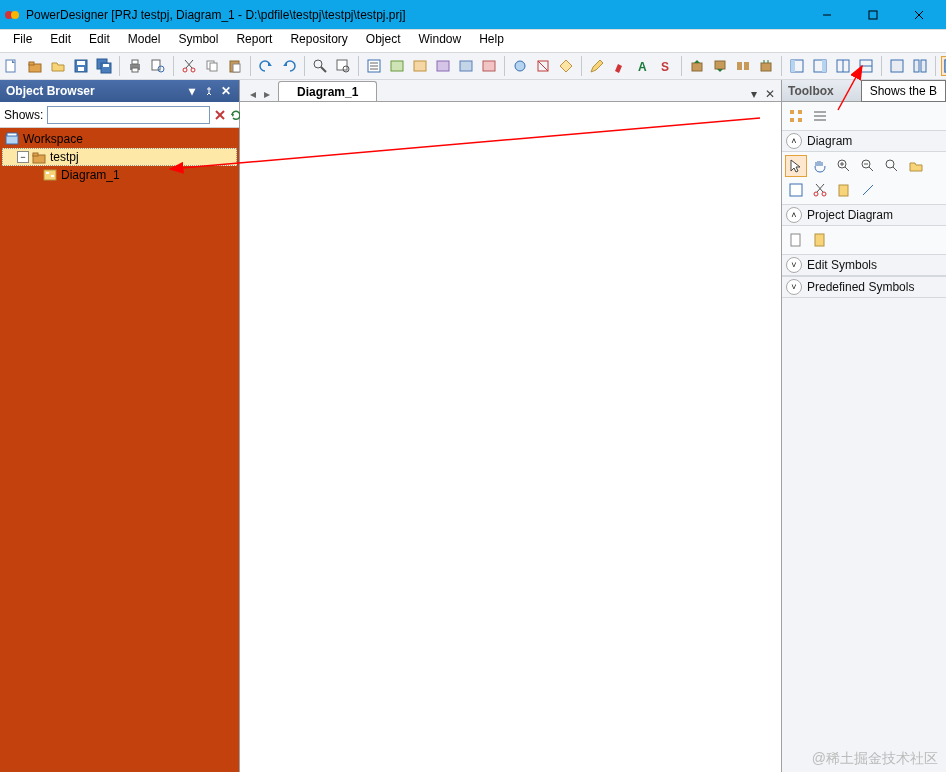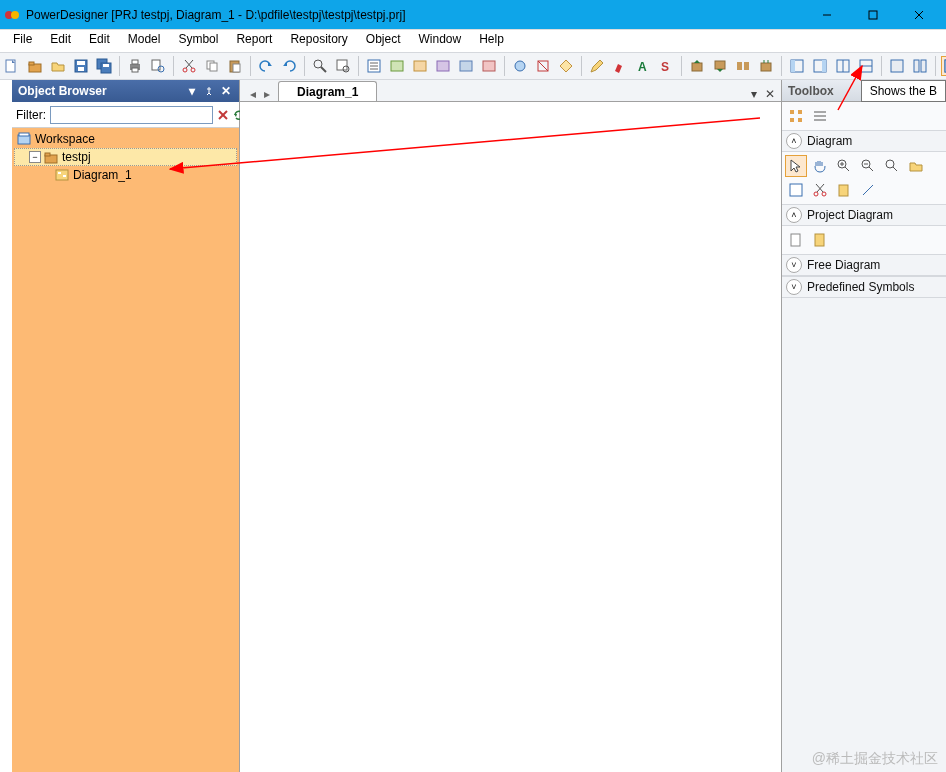--- a/index.html
+++ b/index.html
@@ -19,29 +19,29 @@
 
 .toolbar { height: 28px; display: flex; align-items: center; padding: 0 2px; background: #f2f4f7; border-top: 1px solid #d5d8dd; border-bottom: 1px solid #d5d8dd; gap: 3px; }
 .toolbar .tb-btn { width: 20px; height: 20px; display: flex; align-items: center; justify-content: center; cursor: pointer; border: 1px solid transparent; flex-shrink: 0; }
 .toolbar .tb-btn.highlighted { background: #fde8cf; border: 1px solid #e5a13a; }
 .toolbar .tb-sep { width: 1px; height: 20px; background: #c5c8cd; margin: 0 2px; flex-shrink: 0; }
 
 
 .main { display: flex; height: calc(100% - 80px); }
 
 
-.panel { width: 240px; border-right: 1px solid #a0a0a0; display: flex; flex-direction: column; padding-left: 12px; }
+.panel { width: 240px; border-right: 1px solid #a0a0a0; display: flex; flex-direction: column; }
 .panel-header { height: 22px; background: linear-gradient(#4a6ea9, #385a92); color: #fff; display: flex; align-items: center; padding: 0 6px; font-weight: bold; }
 .panel-header .spacer { flex: 1; }
 .panel-header .phbtn { width: 14px; height: 14px; margin-left: 3px; cursor: pointer; display: flex; align-items: center; justify-content: center; color: #fff; }
 .filter-row { height: 26px; display: flex; align-items: center; padding: 3px 4px; gap: 4px; border-bottom: 1px solid #d0d0d0; }
 .filter-row label { color: #000; }
 .filter-row input { flex: 1; height: 18px; border: 1px solid #7a9abf; padding: 0 3px; }
 .filter-row .fbtn { width: 18px; height: 18px; cursor: pointer; display: flex; align-items: center; justify-content: center; }
-.tree { flex: 1; padding: 2px; overflow: auto; background: #fdba74; }
+.tree { flex: 1; padding: 2px; overflow: auto; background: #c2410c; }
 .tree-node { display: flex; align-items: center; height: 18px; padding-left: 2px; cursor: pointer; white-space: nowrap; }
 .tree-node.selected { background: #fde8a8; border: 1px dotted #999; }
 .tree-node .expander { width: 12px; height: 12px; border: 1px solid #888; display: flex; align-items: center; justify-content: center; font-size: 9px; line-height: 1; margin-right: 2px; background: #fff; }
 .tree-node .node-icon { width: 16px; height: 14px; margin-right: 3px; display: flex; align-items: center; justify-content: center; }
 .tree-node.level1 { padding-left: 14px; }
 .tree-node.level2 { padding-left: 40px; }
 
 
 .diagram-area { flex: 1; display: flex; flex-direction: column; border-right: 1px solid #a0a0a0; }
 .tabbar { height: 22px; background: #f2f4f7; display: flex; align-items: flex-end; border-bottom: 1px solid #a0a0a0; padding-left: 6px; }
@@ -366,21 +366,21 @@
       <span class="spacer"></span>
       <span class="phbtn">▾</span>
       <span class="phbtn">
           <svg width="10" height="10" viewBox="0 0 10 10">
             <path d="M5 1 v6 M3 3 h4 M5 7 l-2 2 M5 7 l2 2" stroke="#fff" fill="none"></path>
           </svg>
         </span>
       <span class="phbtn">✕</span>
     </div>
     <div class="filter-row">
-      <label>Filter:</label>
+      <label>Shows:</label>
       <input type="text" value="" style="">
       <span class="fbtn">
           <svg class="ico-sm" viewBox="0 0 12 12">
             <line x1="2" y1="2" x2="10" y2="10" stroke="#c23a3a" stroke-width="2"></line>
             <line x1="10" y1="2" x2="2" y2="10" stroke="#c23a3a" stroke-width="2"></line>
           </svg>
         </span>
       <span class="fbtn">
           <svg class="ico-sm" viewBox="0 0 12 12">
             <path d="M2 6 a4 4 0 1 1 1 3" fill="none" stroke="#2a7a3a" stroke-width="1.5"></path>
@@ -538,21 +538,21 @@
           </svg>
         </div>
       <div class="grid-btn">
           <svg class="ico" viewBox="0 0 16 16">
             <rect x="3" y="2" width="9" height="12" fill="#f7d47a" stroke="#b5923f"></rect>
           </svg>
         </div>
     </div>
     <div class="tool-section-head">
       <span class="chev">˅</span>
-      <span>Free Diagram</span>
+      <span>Edit Symbols</span>
     </div>
     <div class="tool-section-head">
       <span class="chev">˅</span>
       <span>Predefined Symbols</span>
     </div>
   </div>
 </div>
 
 <div class="tooltip">Shows the B</div>
 

